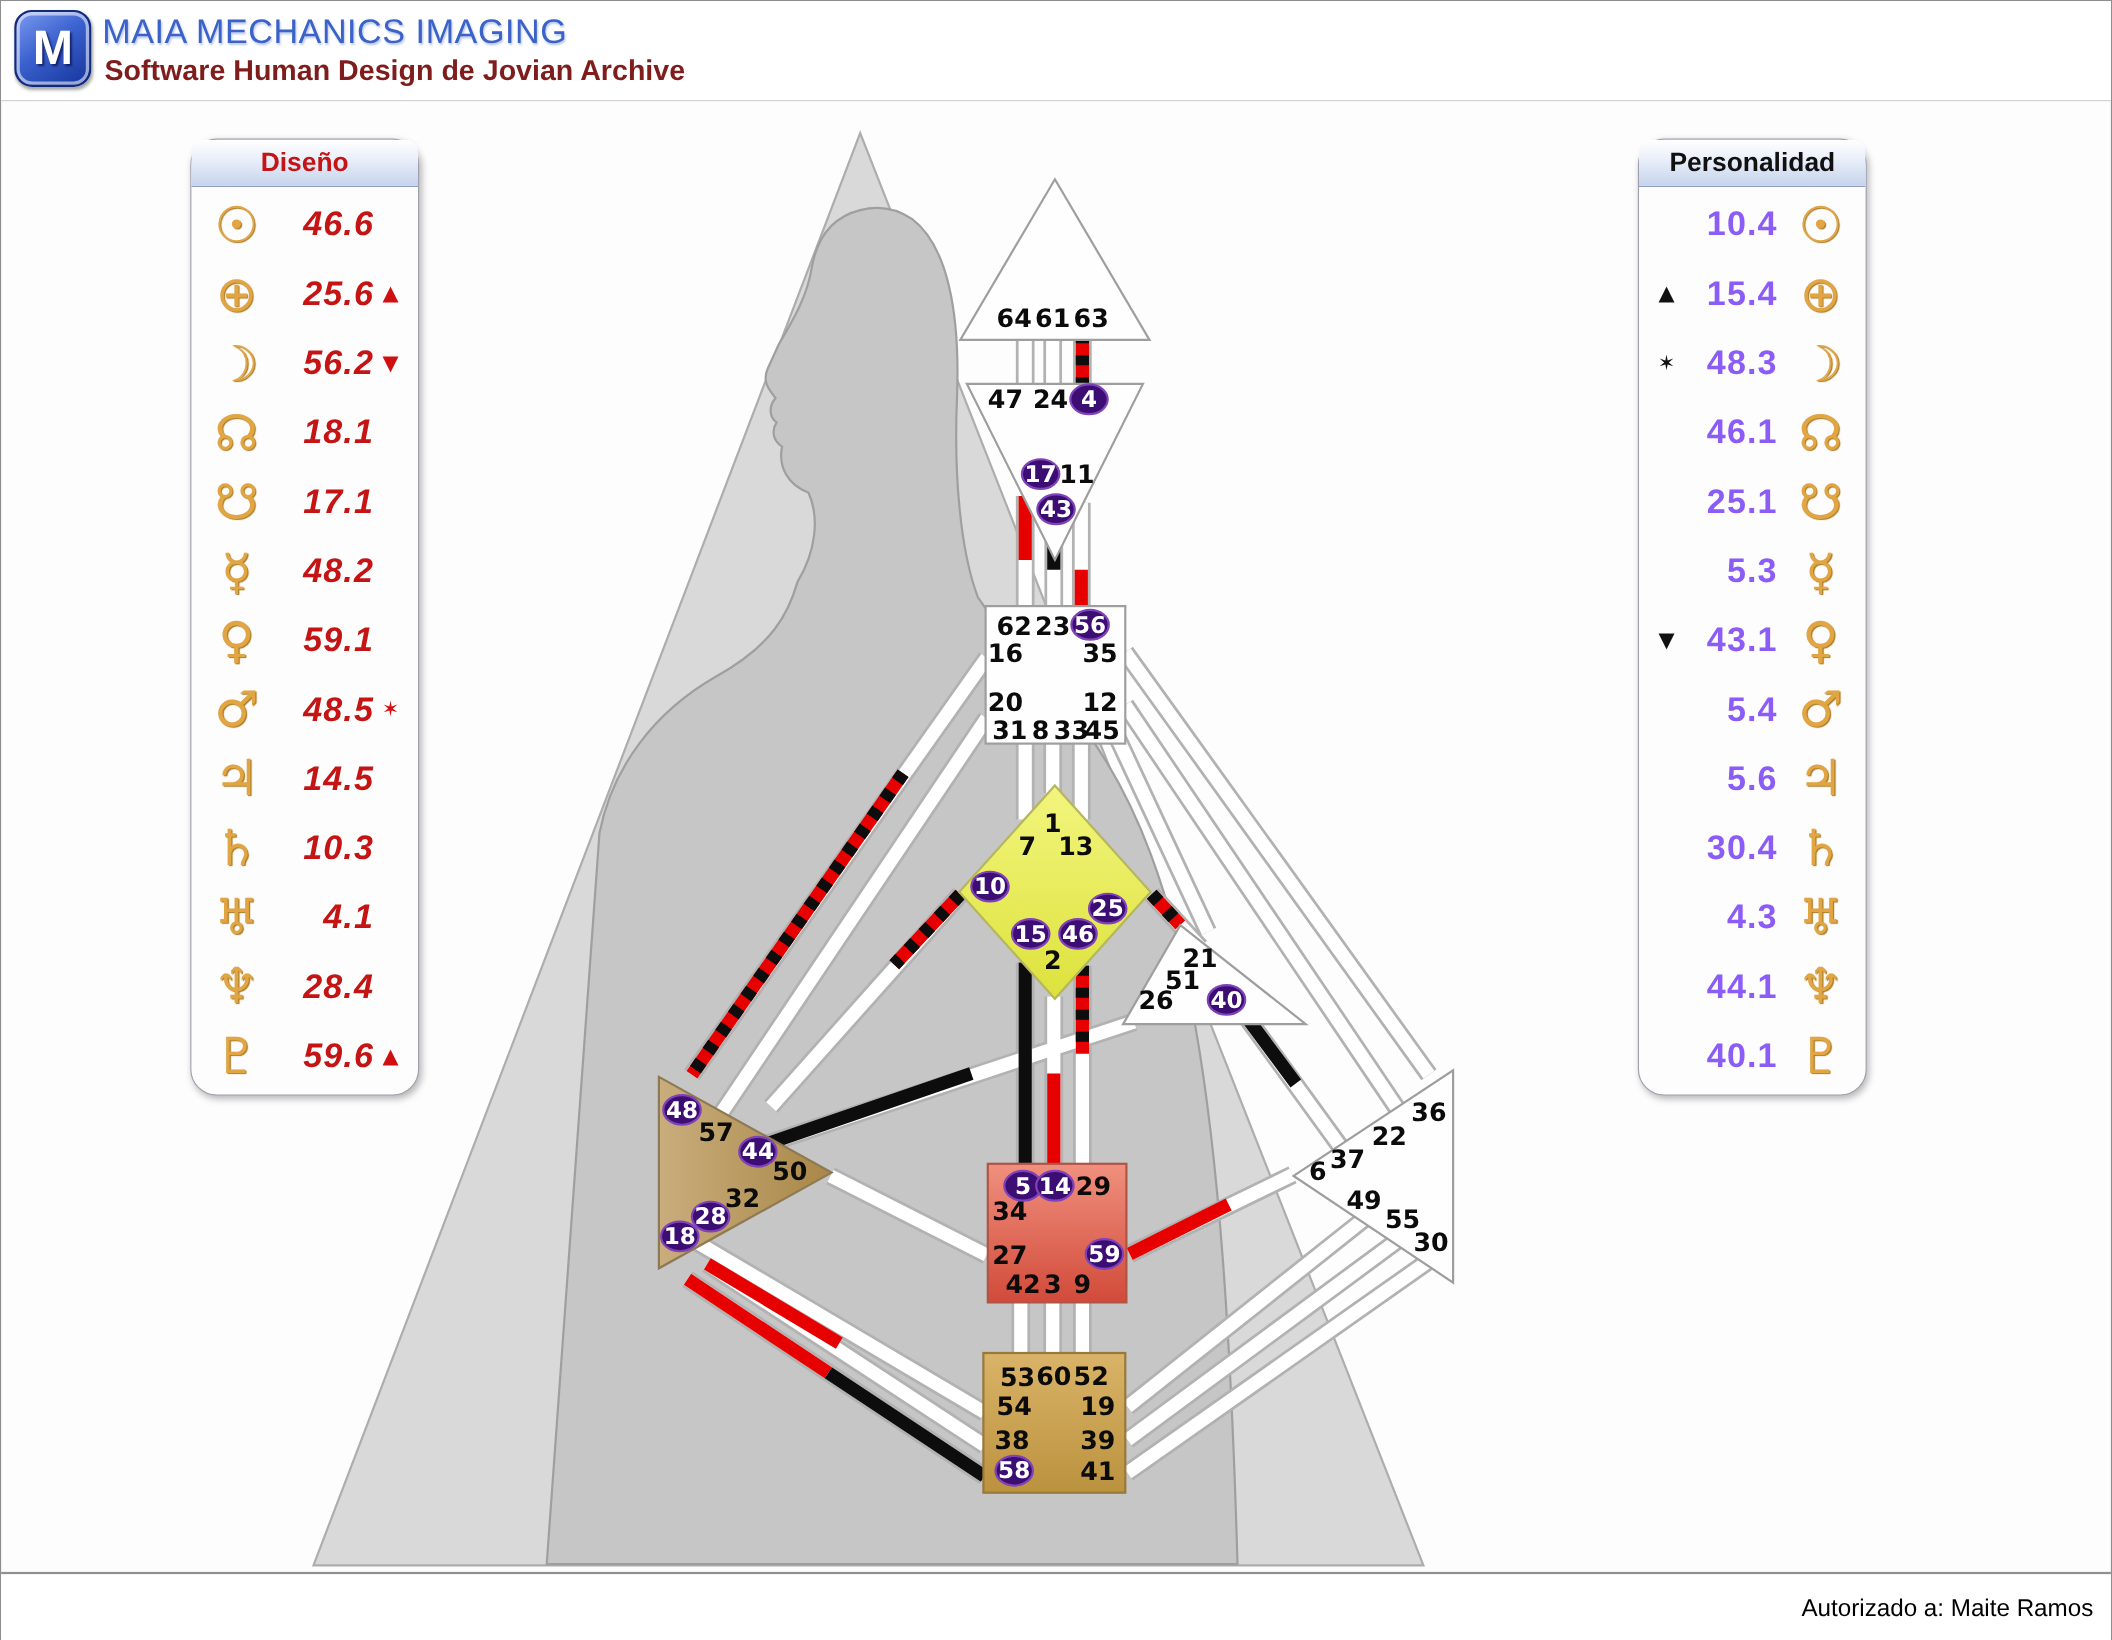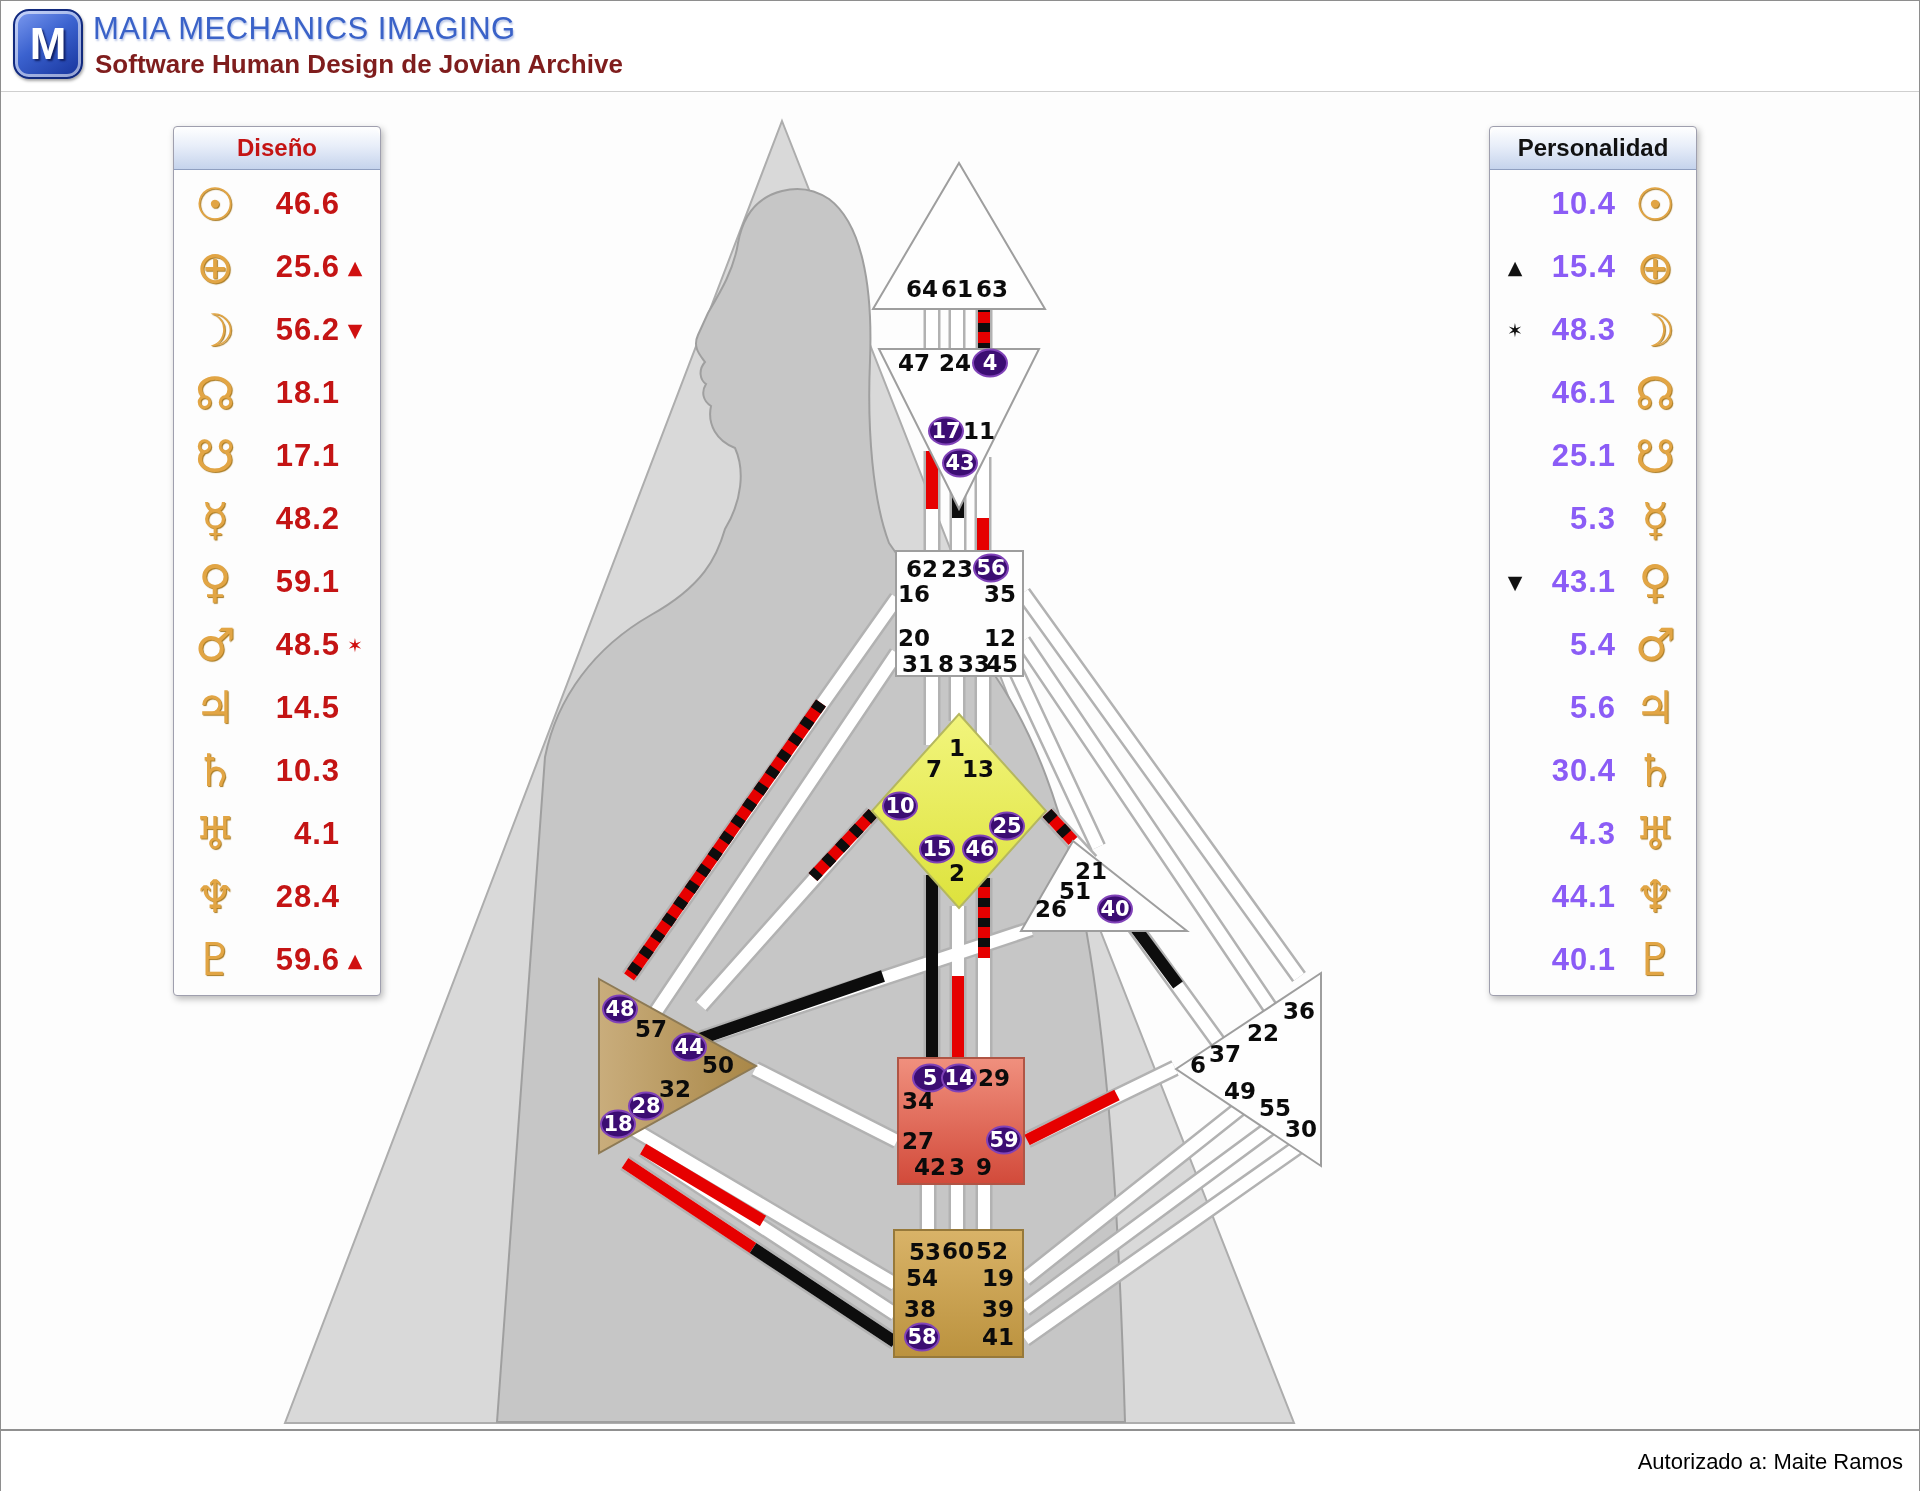--- a/index.html
+++ b/index.html
@@ -9,33 +9,33 @@
 
   .header{position:absolute;top:0;left:0;right:0;height:90px;background:#ffffff;border-bottom:1px solid #cfcfcf;z-index:4;}
   .logo{position:absolute;left:12px;top:8px;width:66px;height:66px;border-radius:16px;
         background:linear-gradient(145deg,#7d9bf0 0%,#3b62cf 45%,#16339b 100%);
         border:2px solid #122a7e;box-shadow:inset 0 0 0 3px rgba(255,255,255,.55),1px 2px 3px rgba(0,0,0,.35);
         display:flex;align-items:center;justify-content:center;}
   .logo span{color:#fff;font-size:44px;font-weight:bold;text-shadow:2px 2px 2px rgba(10,20,80,.8);}
   .app-title{position:absolute;left:92px;top:10px;font-size:31px;font-weight:normal;color:#3a62c8;letter-spacing:.5px;text-shadow:1px 2px 2px #b9c6e8;}
   .app-sub{position:absolute;left:94px;top:48px;font-size:26px;color:#7f1d1d;font-weight:bold;}
 
-  .panel{position:absolute;top:125px;width:206px;height:868px;background:#fdfdfd;border:1px solid #9f9fae;border-radius:4px;box-shadow:2px 3px 7px rgba(0,0,0,.28);z-index:5;}
+  .panel{position:absolute;top:125px;width:206px;height:868px;background:#fdfdfd;border:1px solid #9f9fae;border-radius:24px;box-shadow:2px 3px 7px rgba(0,0,0,.28);z-index:5;}
   .panel-left{left:172px;}
   .panel-right{left:1488px;}
   .panel-header{height:42px;border-bottom:1px solid #8f9fc0;border-radius:11px 11px 0 0;
         background:linear-gradient(180deg,#ffffff 0%,#e8eef9 45%,#c5d3ec 100%);
         display:flex;align-items:center;justify-content:center;font-size:24px;font-weight:bold;}
   .panel-left .panel-header{color:#c41414;}
   .panel-right .panel-header{color:#111;}
   .rows{position:absolute;top:42px;bottom:0;left:0;right:0;display:flex;flex-direction:column;justify-content:space-around;padding:4px 0;}
   .prow{display:flex;align-items:center;height:60px;padding:0 10px;}
   .glyph{width:62px;text-align:center;font-size:45px;line-height:1;color:#e2a544;text-shadow:1px 1px 1px #a8791f;font-family:"DejaVu Sans",sans-serif;}
   .val{flex:1;text-align:right;font-size:31px;font-weight:bold;letter-spacing:1px;}
-  .panel-left .val{color:#c41414;}
+  .panel-left .val{color:#c41414;font-style:italic;}
   .panel-right .val{color:#8b5cf6;margin-right:8px;}
   .mk{width:30px;text-align:center;font-size:19px;font-family:"DejaVu Sans",sans-serif;}
   .panel-left .mk{color:#d01010;}
   .panel-right .mk{color:#111;}
 
   .footer{position:absolute;left:0;right:0;top:1428px;height:62px;background:#ffffff;border-top:2px solid #909090;z-index:4;}
   .copyright{position:absolute;left:14px;top:18px;font-size:22px;color:#000;}
   .authorized{position:absolute;right:16px;top:18px;font-size:22px;color:#000;}
 
   

